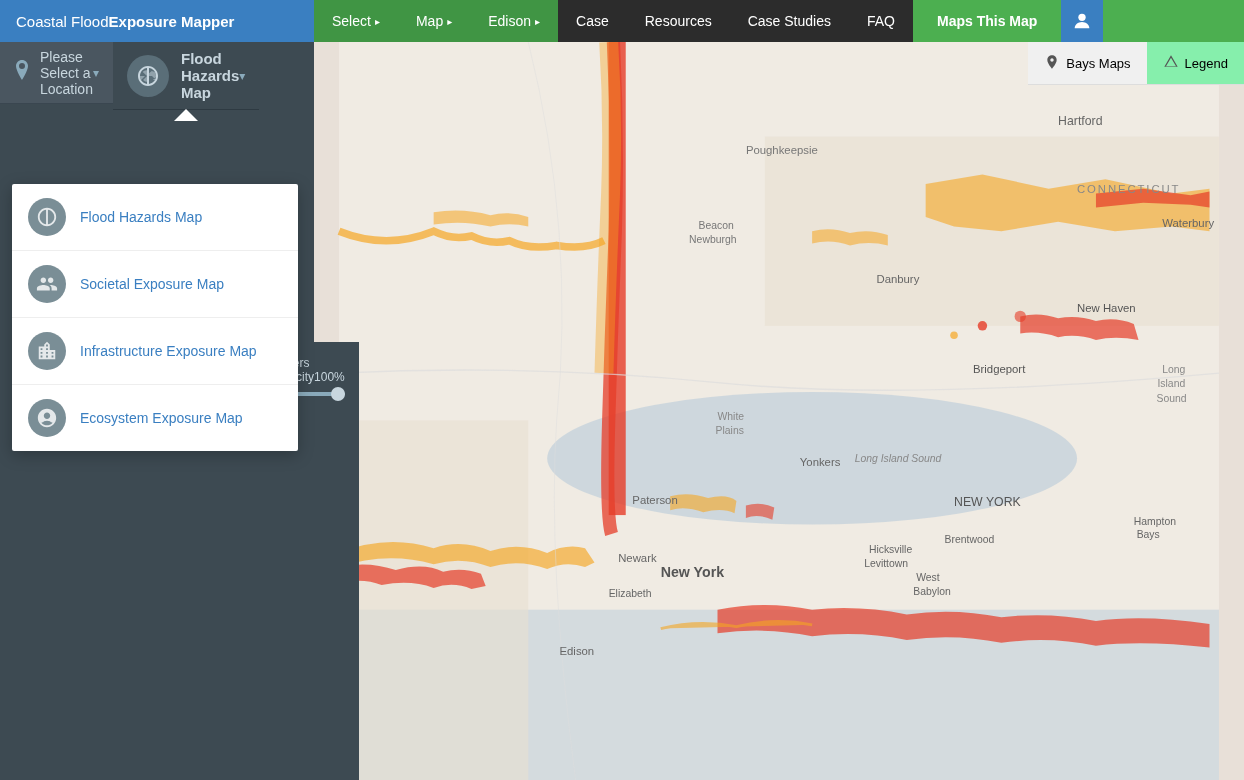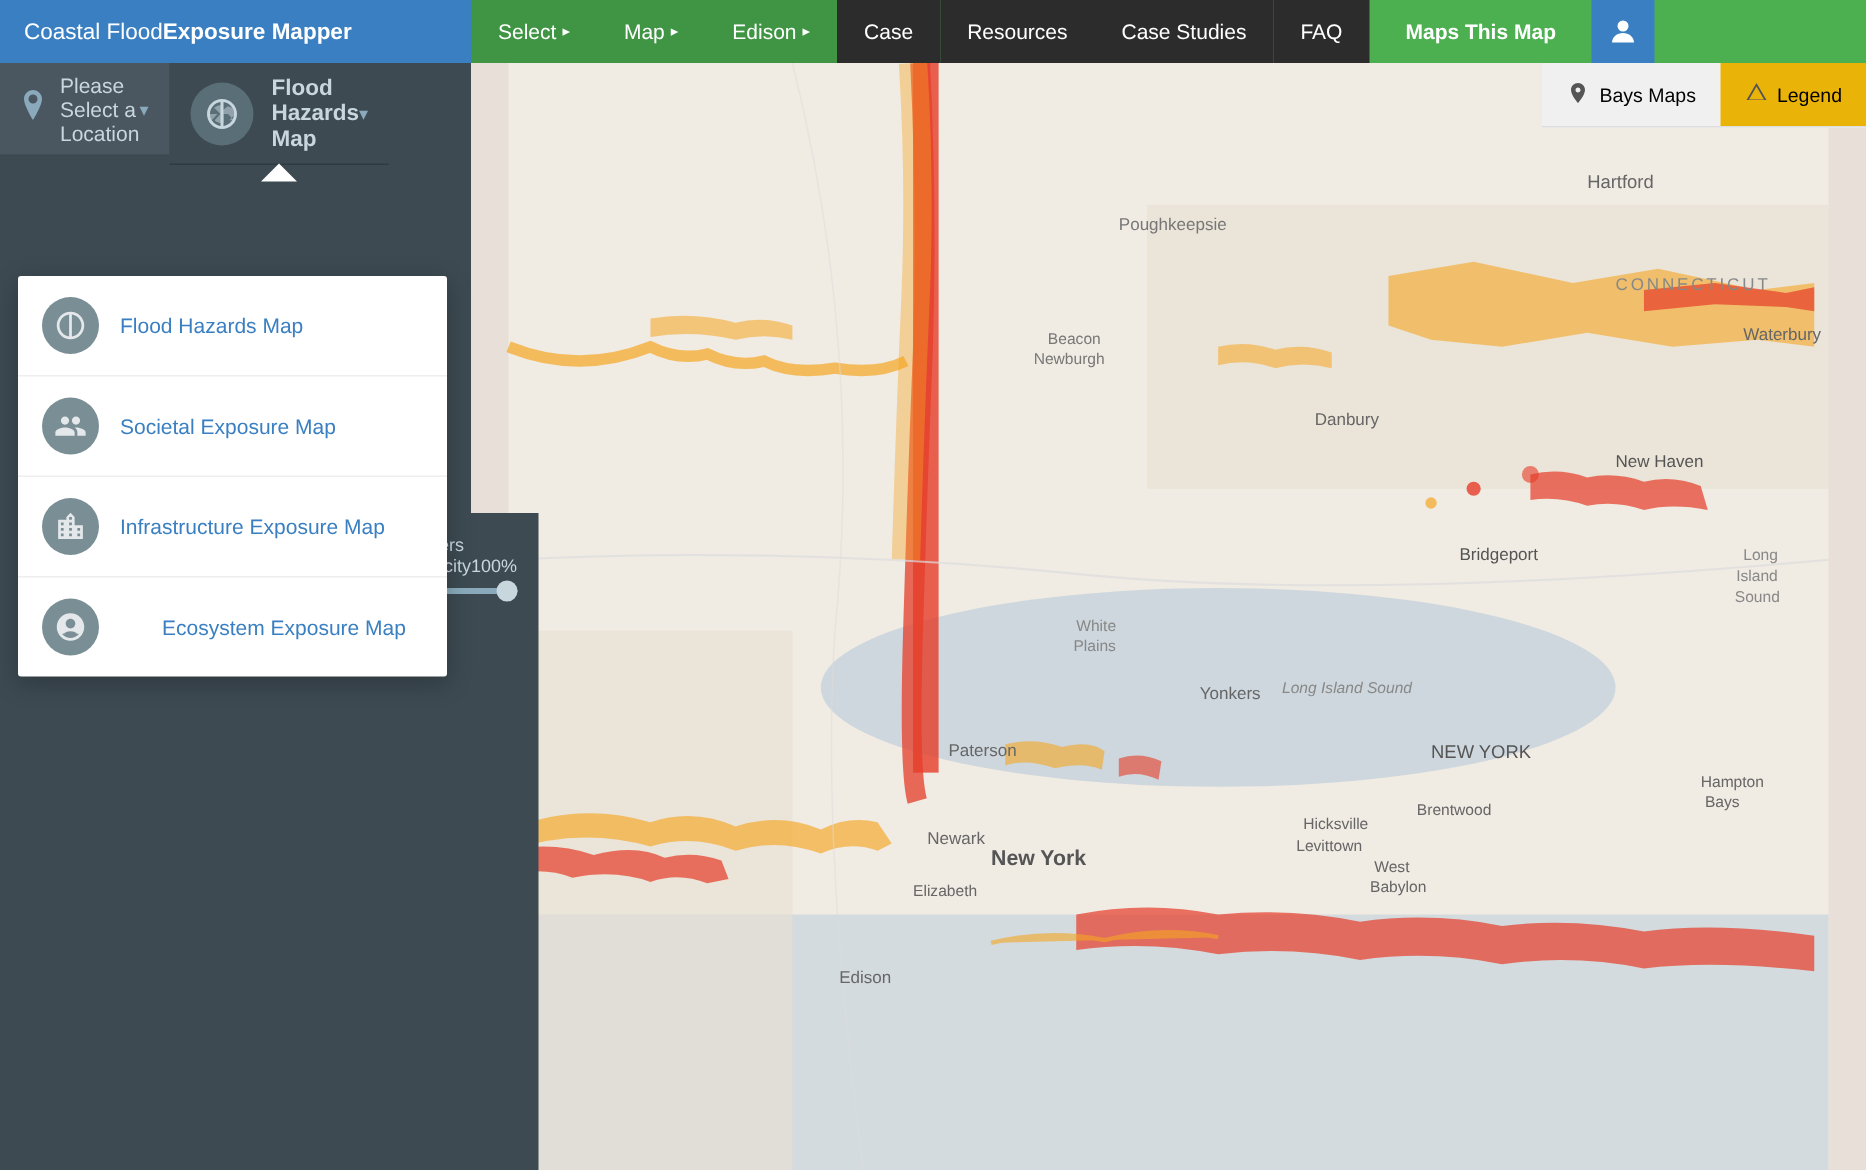--- a/index.html
+++ b/index.html
@@ -165,21 +165,21 @@
       left: 12px;
       width: 286px;
     }
     .dropdown-item {
       display: flex;
       align-items: center;
       padding: 14px 16px;
       cursor: pointer;
       border-bottom: 1px solid #eee;
     }
-    .dropdown-item:last-child { border-bottom: none; gap: 28px; }
+    .dropdown-item:last-child { border-bottom: none; }
     .dropdown-item-icon {
       width: 38px;
       height: 38px;
       border-radius: 50%;
       background: #7a8e96;
       display: flex;
       align-items: center;
       justify-content: center;
       margin-right: 14px;
       font-size: 16px;
@@ -254,21 +254,21 @@
       z-index: 30;
     }
     .map-control-btn {
       display: flex;
       align-items: center;
       padding: 0 16px;
       height: 42px;
       font-size: 13px;
       cursor: pointer;
       border: none;
-      background: #eab308;
+      background: #86efac;
       gap: 6px;
     }
     .map-control-btn.active { background: #f0f0f0; }
     .ctrl-icon { font-size: 14px; color: #666; }
   </style>
 </head>
 <body>
 
 <div class="top-nav">
   <div class="brand">

